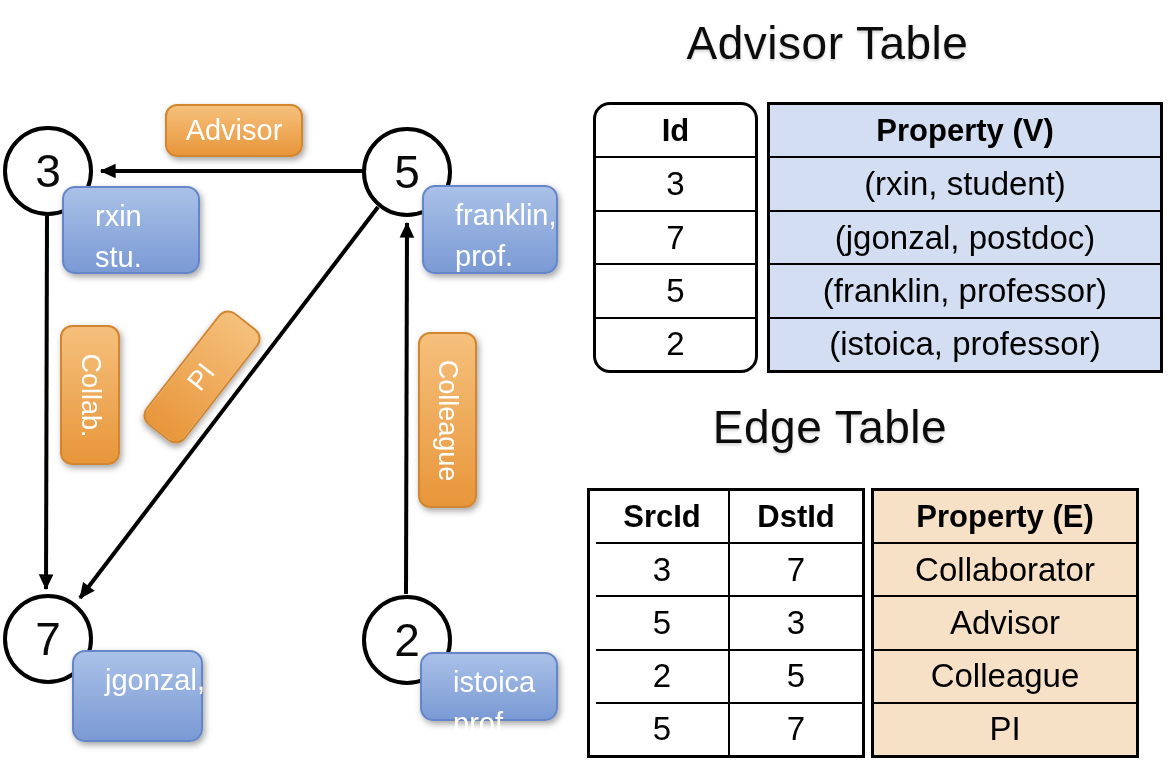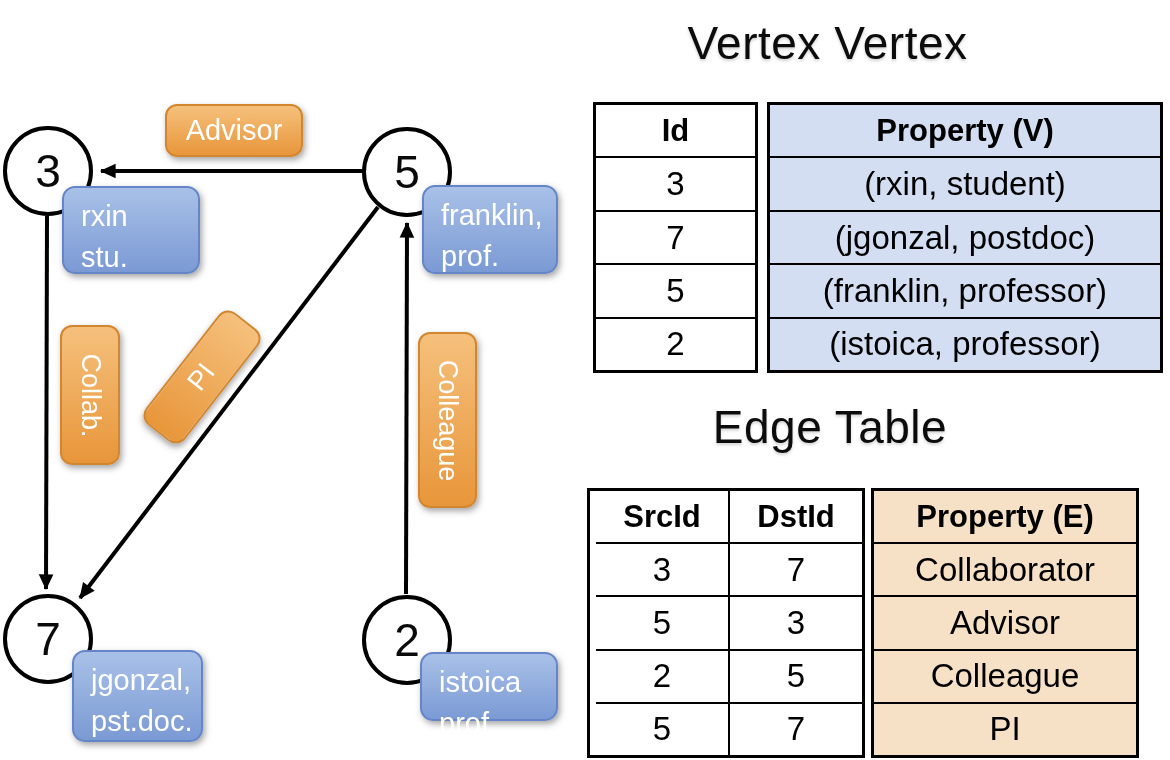--- a/index.html
+++ b/index.html
@@ -40,21 +40,21 @@
   .elabel-collab    { left:60px;  top:325px; width:60px;  height:140px; font-size:27px; }
   .elabel-colleague { left:418px; top:332px; width:59px;  height:176px; font-size:27px; }
   .elabel-pi        { left:177px; top:306px; width:50px;  height:142px; font-size:27px; transform:rotate(38deg); }
   .vtext    { transform:rotate(90deg);  white-space:nowrap; }
   .vtext-up { transform:rotate(-90deg); white-space:nowrap; }
 
   .vprop {
     position:absolute; box-sizing:border-box; z-index:4;
     background:linear-gradient(#a9c1e8, #7b9ad4);
     border:2px solid #6485c7; border-radius:13px; color:#fff;
-    font-size:29px; line-height:1.4; padding:8px 0 0 17px;
+    font-size:29px; line-height:1.4; padding:8px 0 0 31px;
     box-shadow:2px 3px 6px rgba(90,90,90,0.55);
   }
   .vprop-rxin     { left:62px;  top:186px; width:138px; height:88px; }
   .vprop-franklin { left:422px; top:185px; width:136px; height:89px; }
   .vprop-jgonzal  { left:72px;  top:650px; width:131px; height:92px; }
   .vprop-istoica  { left:420px; top:652px; width:138px; height:69px; }
 
   .tcol {
     position:absolute; box-sizing:border-box; border:3px solid #000;
     display:flex; flex-direction:column; z-index:1; background:#fff;
@@ -62,31 +62,31 @@
   .tcol .cell {
     flex:1; display:flex; align-items:center; justify-content:center;
     font-size:33px; border-top:2px solid #000;
   }
   .tcol .cell:first-child, .tcol .trow:first-child { border-top:none; }
   .tcol .head { font-weight:bold; font-size:31px; }
   .tcol .trow { flex:1; display:flex; border-top:2px solid #000; }
   .tcol .trow > .cell { border-top:none; }
   .tcol .trow > .cell + .cell { border-left:2px solid #000; }
 
-  .vt-id   { left:593px; top:102px; width:165px; height:271px; }
+  .vt-id   { left:593px; top:102px; width:165px; height:271px;border-radius:17px; }
   .vt-prop { left:767px; top:102px; width:396px; height:271px; background:#d3def2; }
   .et-ids  { left:587px; top:488px; width:278px; height:270px;padding-left:6px; }
   .et-prop { left:871px; top:488px; width:268px; height:270px; background:#f7e1c6; }
 </style>
 </head>
 <body>
 
 <div class="stage">
 
-  <div class="title title-vertex">Vertex Vertex</div>
+  <div class="title title-vertex">Advisor Table</div>
   <div class="title title-edge">Edge Table</div>
 
   <svg class="edges" width="1170" height="760" viewBox="0 0 1170 760">
     <defs>
       <marker id="arrow" viewBox="0 0 16 16" markerWidth="18" markerHeight="18" refX="14" refY="8" orient="auto" markerUnits="userSpaceOnUse">
         <path d="M1,1.5 L15,8 L1,14.5 Z" fill="#000"></path>
       </marker>
     </defs>
     <line x1="363" y1="171" x2="101" y2="171" stroke="#000" stroke-width="4" marker-end="url(#arrow)"></line>
     <line x1="47" y1="216" x2="46" y2="589" stroke="#000" stroke-width="4" marker-end="url(#arrow)"></line>
@@ -123,21 +123,20 @@
   <div class="vprop vprop-rxin">
     <div>rxin</div>
     <div>stu.</div>
   </div>
   <div class="vprop vprop-franklin">
     <div>franklin,</div>
     <div>prof.</div>
   </div>
   <div class="vprop vprop-jgonzal">
     <div>jgonzal,</div>
-    <div>pst.doc.</div>
   </div>
   <div class="vprop vprop-istoica">
     <div>istoica</div>
     <div>prof.</div>
   </div>
 
   <div class="tcol vt-id">
     <div class="cell head">Id</div>
     <div class="cell">3</div>
     <div class="cell">7</div>

